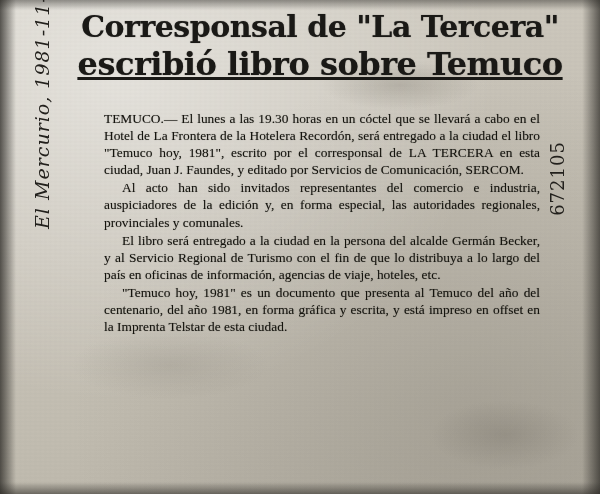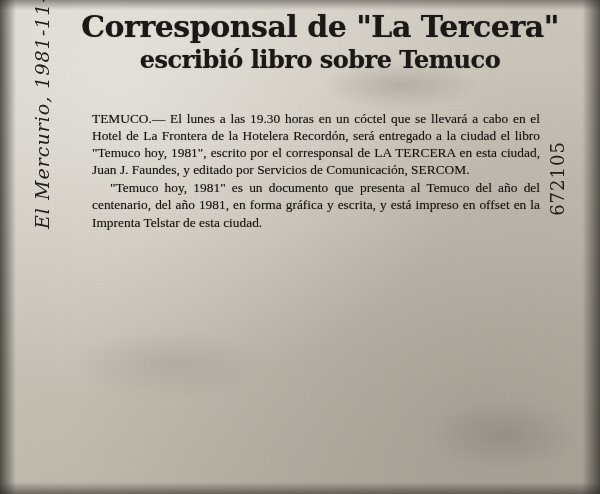--- a/index.html
+++ b/index.html
@@ -88,36 +88,36 @@
     width: 520px;
     text-align: center;
     color: #1b1a17;
     font-family: "DejaVu Serif", serif;
     font-weight: bold;
     font-size: 30px;
     line-height: 1.24;
     letter-spacing: -0.5px;
     text-shadow: 0 0 1px rgba(0,0,0,0.5);
   }
-  .headline .l2 { display: block; font-size: 24px; }
+  .headline .l2 { display: block; font-size: 32px; text-decoration: underline; }
 
   
   .body {
     position: absolute;
     left: 88px;
     top: 110px;
     width: 452px;
     color: #16150f;
     font-family: "Liberation Serif", serif;
     font-size: 13.4px;
     line-height: 17.1px;
     text-align: justify;
     text-shadow: 0 0 1px rgba(0,0,0,0.35);
   }
-  .body p { margin: 0 0 1px 4px; }
+  .body p { margin: 0 0 1px 16px; }
   .body p.indent { text-indent: 18px; }
   .body p.lead { text-indent: 0; }
 
   
   .blotch {
     position: absolute;
     border-radius: 50%;
     pointer-events: none;
   }
   .b1 { left: 320px; top: 60px; width: 160px; height: 50px; background: radial-gradient(ellipse, rgba(120,115,104,0.30), rgba(0,0,0,0) 70%); }
@@ -134,20 +134,22 @@
   <div class="blotch b2"></div>
   <div class="blotch b3"></div>
 
   <div class="headline">
     <span>Corresponsal de "La Tercera"</span>
     <span class="l2">escribió libro sobre Temuco</span>
   </div>
 
   <div class="body">
     <p class="lead">TEMUCO.— El lunes a las 19.30 horas en un cóctel que se llevará a cabo en el Hotel de La Frontera de la Hotelera Recordón, será entregado a la ciudad el libro "Temuco hoy, 1981", escrito por el corresponsal de LA TERCERA en esta ciudad, Juan J. Faundes, y editado por Servicios de Comunicación, SERCOM.</p>
+    <p class="indent">Al acto han sido invitados representantes del comercio e industria, auspiciadores de la edición y, en forma especial, las autoridades regionales, provinciales y comunales.</p>
+    <p class="indent">El libro será entregado a la ciudad en la persona del alcalde Germán Becker, y al Servicio Regional de Turismo con el fin de que lo distribuya a lo largo del país en oficinas de información, agencias de viaje, hoteles, etc.</p>
     <p class="indent">"Temuco hoy, 1981" es un documento que presenta al Temuco del año del centenario, del año 1981, en forma gráfica y escrita, y está impreso en offset en la Imprenta Telstar de esta ciudad.</p>
   </div>
 
   <div class="handwriting" id="hw-left">El Mercurio, 1981-11-17, p. 15</div>
   <div class="handwriting" id="hw-right">672105</div>
 
   <div class="grain"></div>
   <div class="edge-left"></div>
   <div class="edge-right"></div>
   <div class="edge-top"></div>

